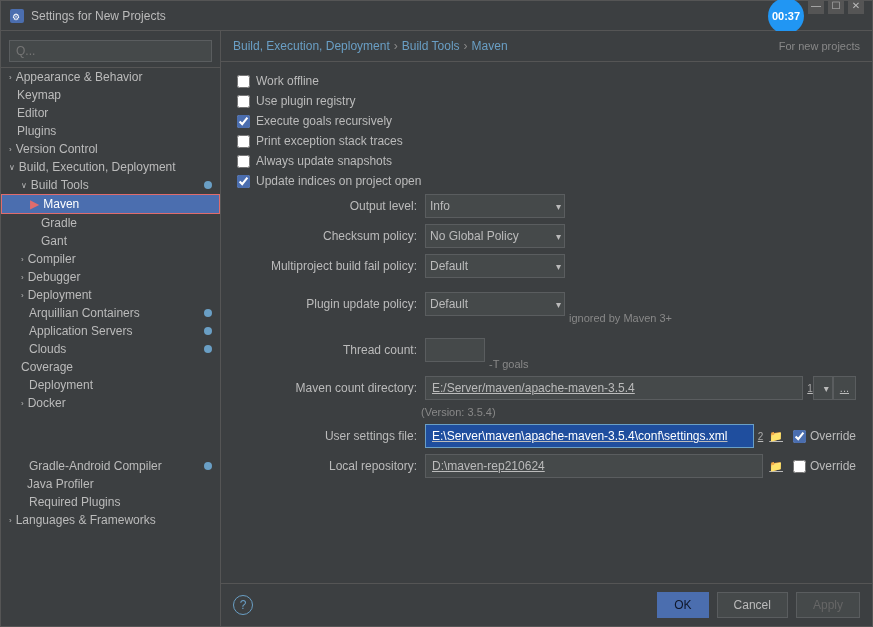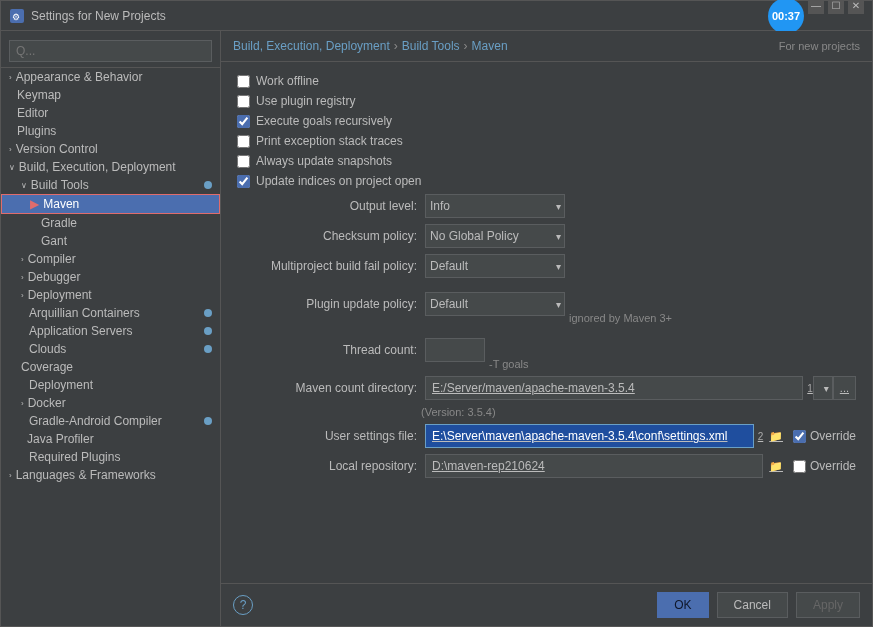--- a/index.html
+++ b/index.html
@@ -167,21 +167,21 @@
       <div class="sidebar-subitem" style="padding-left:20px;">
         <span>Coverage</span>
       </div>
       <div class="sidebar-subitem" style="padding-left:28px;">
         <span>Deployment</span>
       </div>
       <div class="sidebar-subitem" style="padding-left:20px; display:flex; align-items:center; gap:4px;">
         <span class="arrow" style="font-size:8px;">›</span>
         <span>Docker</span>
       </div>
-      <div class="sidebar-subitem" style="padding-left:28px;">
+      <div class="sidebar-subitem" style="padding-left:28px;margin-top:45px;">
         <span>Gradle-Android Compiler</span>
         <span class="indicator"></span>
       </div>
       <div class="sidebar-subitem" style="padding-left:26px;">
         <span>Java Profiler</span>
       </div>
       <div class="sidebar-subitem" style="padding-left:28px;">
         <span>Required Plugins</span>
       </div>
       <div class="sidebar-group">

